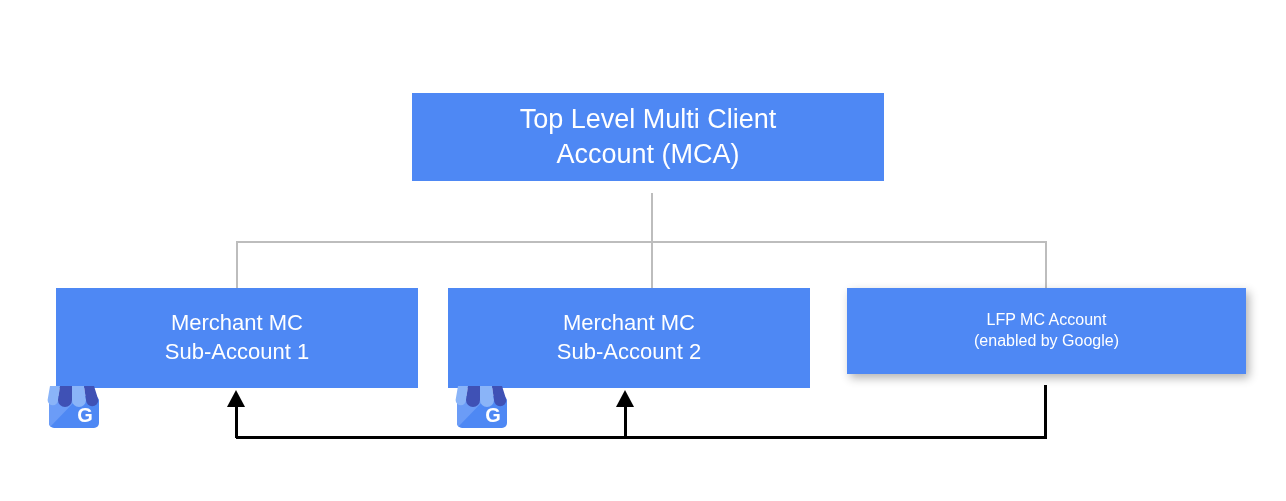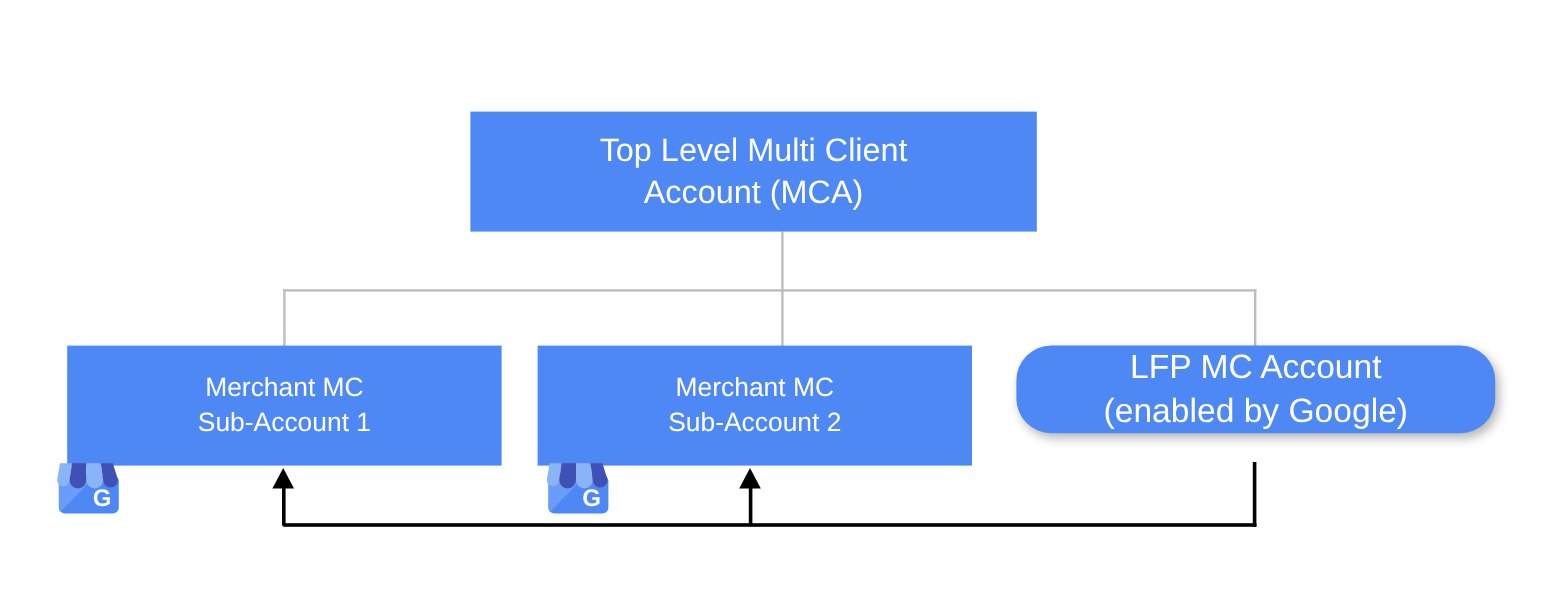--- a/index.html
+++ b/index.html
@@ -31,24 +31,24 @@
     text-align: center;
     line-height: 1.30;
     box-sizing: border-box;
   }
   .node .label {
     display: block;
     white-space: pre-line;
   }
 
   #node-top {
-    left: 392px;
+    left: 412px;
     top: 93px;
     width: 472px;
-    height: 100px;
+    height: 88px;
     font-size: 27px;
   }
 
   #node-merchant-1 {
     left: 56px;
     top: 288px;
     width: 362px;
     height: 100px;
     font-size: 22px;
   }
@@ -58,24 +58,23 @@
     top: 288px;
     width: 362px;
     height: 100px;
     font-size: 22px;
   }
 
   #node-lfp {
     left: 847px;
     top: 288px;
     width: 399px;
-    height: 73px;
-    font-size: 28px;
+    height: 86px;
+    font-size: 16px;
     box-shadow: 3px 4px 9px rgba(0,0,0,0.30);
-    border-radius: 29px;
   }
 
   
   .gline {
     position: absolute;
     background: #bdbdbd;
   }
   .gline.v { width: 2px; }
   .gline.h { height: 2px; }
 

